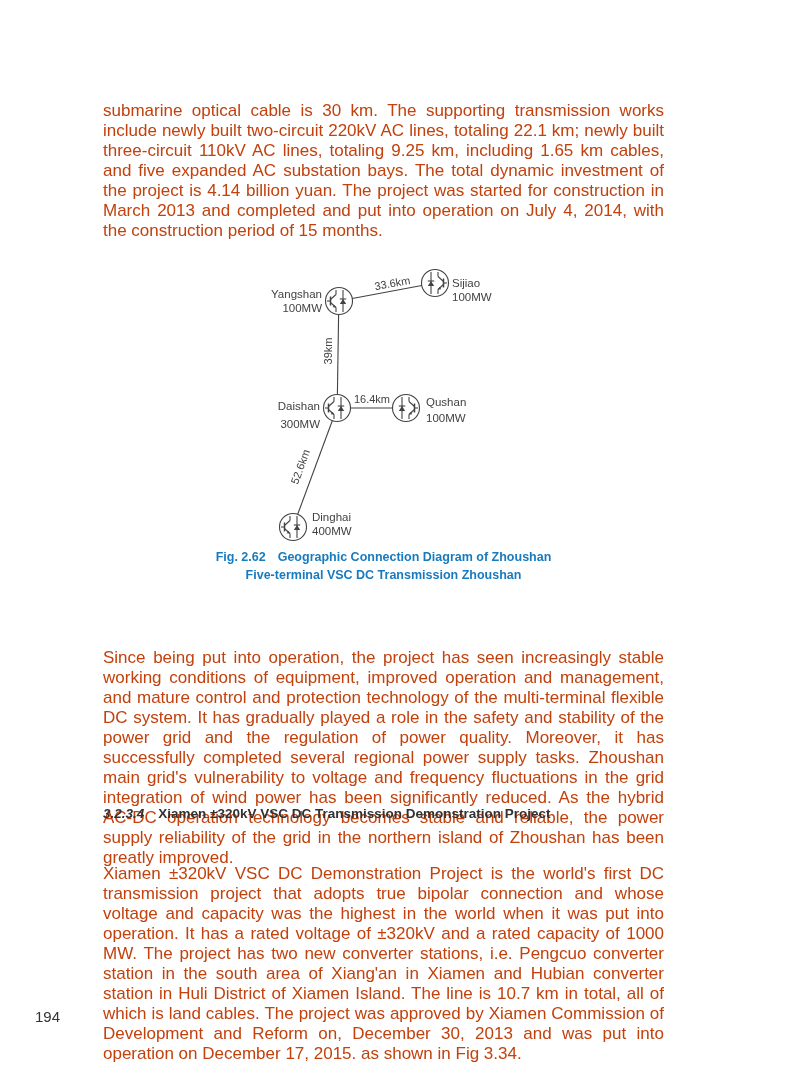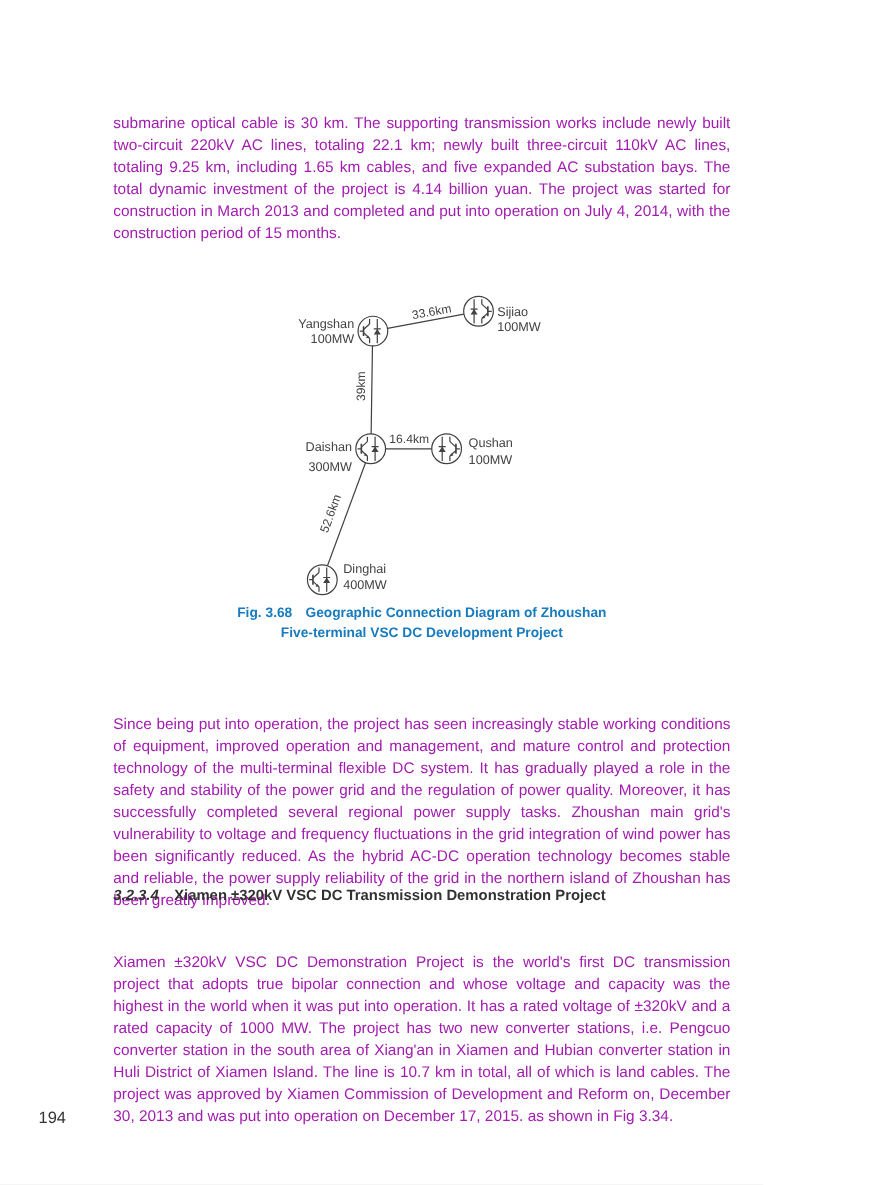--- a/index.html
+++ b/index.html
@@ -11,24 +11,24 @@
     background: #ffffff;
     font-family: "Liberation Sans", sans-serif;
     color: #3d3d3d;
     overflow: hidden;
     margin: 0 auto;
   }
   .body-para {
     position: absolute;
     left: 103px;
     width: 561px;
-    font-size: 14px;
+    font-size: 17px;
     line-height: 20px;
     text-align: justify;
-    color: #a21caf;
+    color: #c2410c;
   }
   .para1 { top: 101px; }
   .para2 { top: 648px; }
   .para3 { top: 864px; }
   .section-heading {
     position: absolute;
     left: 103px;
     top: 806px;
     width: 561px;
     font-size: 13.5px;
@@ -141,23 +141,23 @@
     <g transform="translate(45 273)">
       <circle r="13.5"></circle>
       <use href="#vsc-symbol"></use>
     </g>
     <text x="64" y="267">Dinghai</text>
     <text x="64" y="281">400MW</text>
   </svg>
 
   <div class="fig-caption">
     <div>
-      <span class="fig-label">Fig. 3.68</span><span>Geographic Connection Diagram of Zhoushan</span>
+      <span class="fig-label">Fig. 2.62</span><span>Geographic Connection Diagram of Zhoushan</span>
     </div>
-    <div>Five-terminal VSC DC Development Project</div>
+    <div>Five-terminal VSC DC Transmission Zhoushan</div>
   </div>
 
   <p class="body-para para2">Since being put into operation, the project has seen increasingly stable working conditions of equipment, improved operation and management, and mature control and protection technology of the multi-terminal flexible DC system. It has gradually played a role in the safety and stability of the power grid and the regulation of power quality. Moreover, it has successfully completed several regional power supply tasks. Zhoushan main grid's vulnerability to voltage and frequency fluctuations in the grid integration of wind power has been significantly reduced. As the hybrid AC-DC operation technology becomes stable and reliable, the power supply reliability of the grid in the northern island of Zhoushan has been greatly improved.</p>
 
   <h3 class="section-heading">
     <span class="sec-num">3.2.3.4</span><span>Xiamen ±320kV VSC DC Transmission Demonstration Project</span>
   </h3>
 
   <p class="body-para para3">Xiamen ±320kV VSC DC Demonstration Project is the world's first DC transmission project that adopts true bipolar connection and whose voltage and capacity was the highest in the world when it was put into operation. It has a rated voltage of ±320kV and a rated capacity of 1000 MW. The project has two new converter stations, i.e. Pengcuo converter station in the south area of Xiang'an in Xiamen and Hubian converter station in Huli District of Xiamen Island. The line is 10.7 km in total, all of which is land cables. The project was approved by Xiamen Commission of Development and Reform on, December 30, 2013 and was put into operation on December 17, 2015. as shown in Fig 3.34.</p>
 

